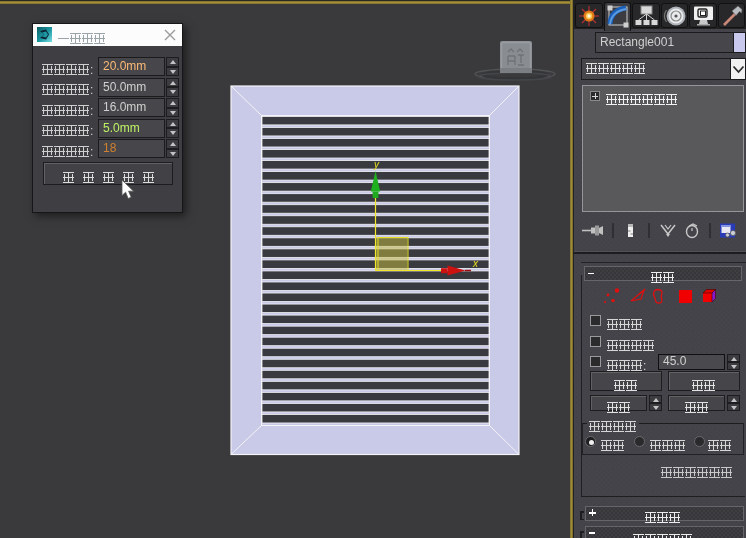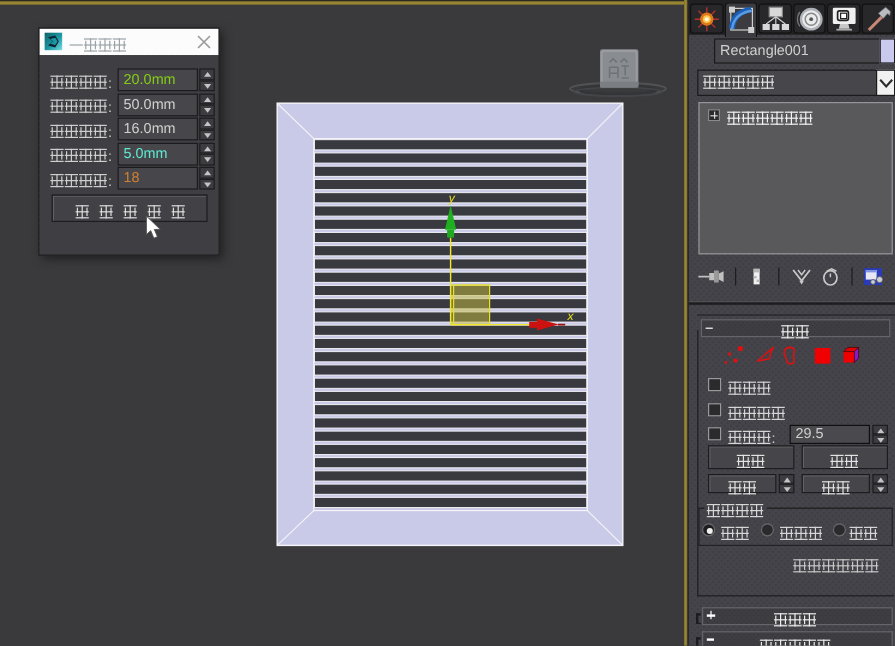--- a/index.html
+++ b/index.html
@@ -233,21 +233,21 @@
  <path d="M117 7 L120.5 3.5 L120.5 12.5 L117 16 Z" fill="#8818c8" stroke="#400" stroke-width="0.6"></path>
     </g>
 </svg>
 
 <div class="cb" style="left:590px;top:315px"></div>
 <div class="ab" style="left:607px;top:315px;color:#d6d6d6"><i class="g"></i><i class="g"></i><i class="g"></i></div>
 <div class="cb" style="left:590px;top:335.5px"></div>
 <div class="ab" style="left:607px;top:335.5px;color:#d6d6d6"><i class="g"></i><i class="g"></i><i class="g"></i><i class="g"></i></div>
 <div class="cb" style="left:590px;top:356px"></div>
 <div class="ab" style="left:607px;top:356px;color:#d6d6d6"><i class="g"></i><i class="g"></i><i class="g"></i><span style="font-size:12px;vertical-align:0px">:</span></div>
-<div class="fld" style="left:658px;top:354px;width:67px;height:16px;line-height:13px;background:#4a4a4e;border-color:#101012">29.5</div>
+<div class="fld" style="left:658px;top:354px;width:67px;height:16px;line-height:13px;background:#4a4a4e;border-color:#101012">45.0</div>
 <div class="spn" style="left:727px;top:354px">
     <div class="spu" style="top:0;height:8px">
       <i class="tri-u" style="top:1.5px"></i>
     </div>
     <div class="spd" style="top:8px;height:8px">
       <i class="tri-d" style="top:1.5px"></i>
     </div>
   </div>
 
 <div class="btn" style="left:590px;top:371px;width:72px;height:20px;text-align:center;color:#e2e2e2;padding-top:4px"><i class="g"></i><i class="g"></i></div>
@@ -314,21 +314,21 @@
       <path d="M3 4 L9 2.5 L12 7.5 L9 12.5 L3 11 L7 7.5 Z" fill="#0d2436"></path>
       <path d="M5 5.5 L9 4.5 L11 7.5 L9 10.5 L5 9.5 L7.5 7.5 Z" fill="#1d99a3"></path>
     </svg>
     <div class="ab" style="left:25px;top:5px;color:#9aa3a8"><i class="g1"></i><i class="g"></i><i class="g"></i><i class="g"></i></div>
     <svg class="ab" style="left:131px;top:5px" width="12" height="12">
         <path d="M1 1 L11 11 M11 1 L1 11" stroke="#9b9b9b" stroke-width="1.4"></path>
       </svg>
   </div>
   <div class="ab dots" style="left:0;top:22px;width:149px;height:166px;background-color:#3f3f43">
     <div class="ab" style="left:9px;top:13.5px;color:#cfcfcf"><i class="g"></i><i class="g"></i><i class="g"></i><i class="g"></i><span style="font-size:12px">:</span></div>
-    <div class="fld" style="left:65px;top:11px;width:67px;height:19px;line-height:16px;color:#84cc16">20.0mm</div>
+    <div class="fld" style="left:65px;top:11px;width:67px;height:19px;line-height:16px;color:#fdba74">20.0mm</div>
     <div class="spn" style="left:133px;top:11px">
         <div class="spu" style="top:0;height:9.5px">
           <i class="tri-u" style="top:2px"></i>
         </div>
         <div class="spd" style="top:9.5px;height:9.5px">
           <i class="tri-d" style="top:2px"></i>
         </div>
       </div>
     <div class="ab" style="left:9px;top:34.0px;color:#cfcfcf"><i class="g"></i><i class="g"></i><i class="g"></i><i class="g"></i><span style="font-size:12px">:</span></div>
     <div class="fld" style="left:65px;top:31.5px;width:67px;height:19px;line-height:16px;color:#d0d0d0">50.0mm</div>
@@ -344,21 +344,21 @@
     <div class="fld" style="left:65px;top:52px;width:67px;height:19px;line-height:16px;color:#d0d0d0">16.0mm</div>
     <div class="spn" style="left:133px;top:52px">
         <div class="spu" style="top:0;height:9.5px">
           <i class="tri-u" style="top:2px"></i>
         </div>
         <div class="spd" style="top:9.5px;height:9.5px">
           <i class="tri-d" style="top:2px"></i>
         </div>
       </div>
     <div class="ab" style="left:9px;top:75.0px;color:#cfcfcf"><i class="g"></i><i class="g"></i><i class="g"></i><i class="g"></i><span style="font-size:12px">:</span></div>
-    <div class="fld" style="left:65px;top:72.5px;width:67px;height:19px;line-height:16px;color:#5eead4">5.0mm</div>
+    <div class="fld" style="left:65px;top:72.5px;width:67px;height:19px;line-height:16px;color:#bef264">5.0mm</div>
     <div class="spn" style="left:133px;top:72.5px">
         <div class="spu" style="top:0;height:9.5px">
           <i class="tri-u" style="top:2px"></i>
         </div>
         <div class="spd" style="top:9.5px;height:9.5px">
           <i class="tri-d" style="top:2px"></i>
         </div>
       </div>
     <div class="ab" style="left:9px;top:95.5px;color:#cfcfcf"><i class="g"></i><i class="g"></i><i class="g"></i><i class="g"></i><span style="font-size:12px">:</span></div>
     <div class="fld" style="left:65px;top:93px;width:67px;height:19px;line-height:16px;color:#d08030">18</div>

